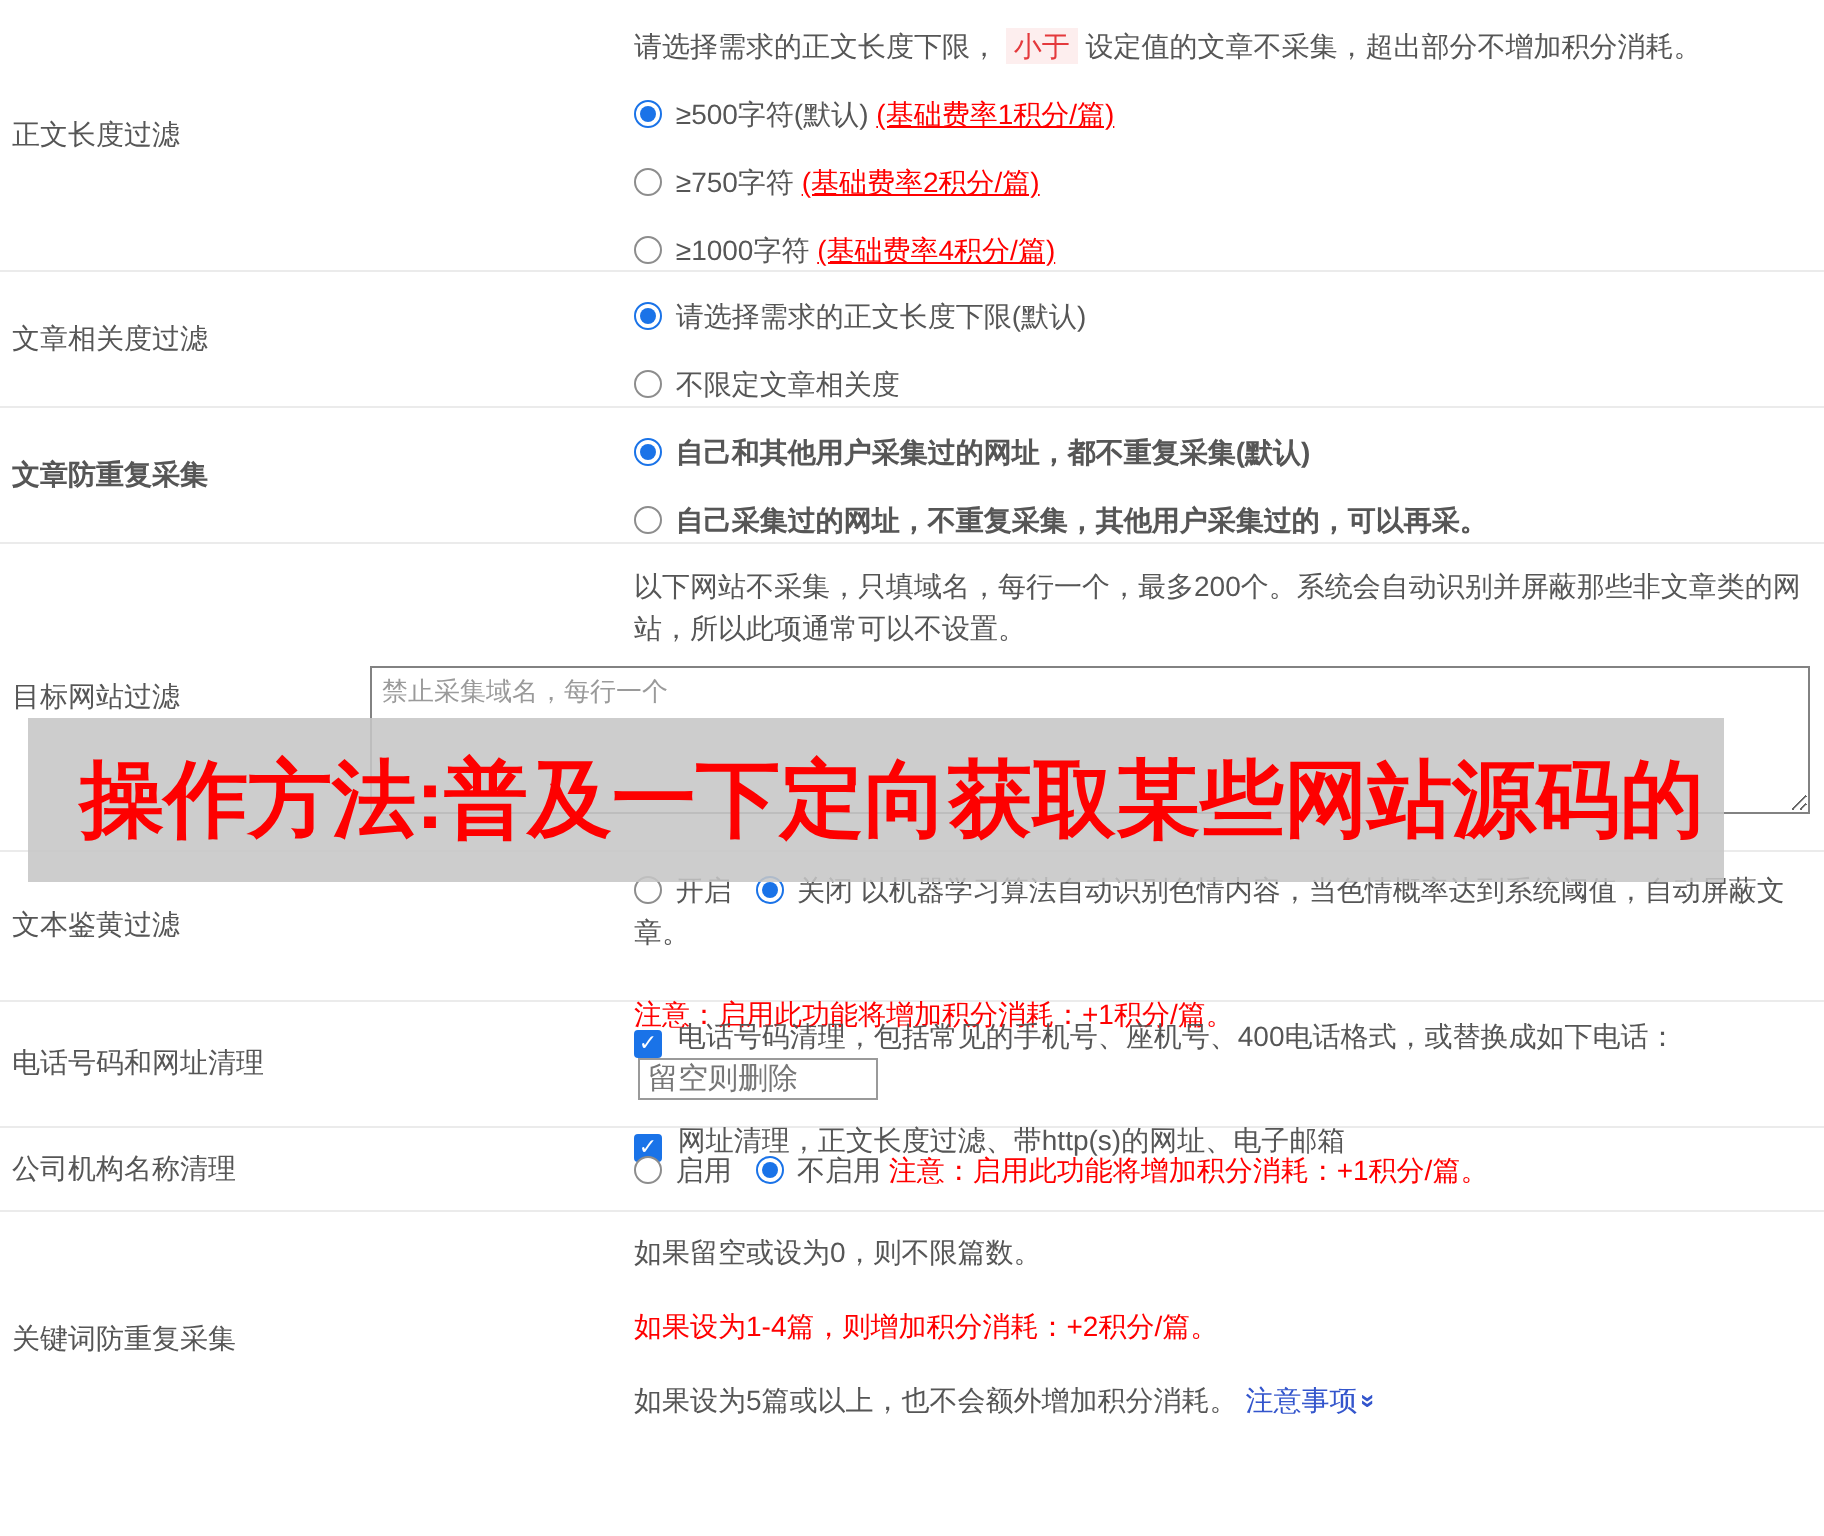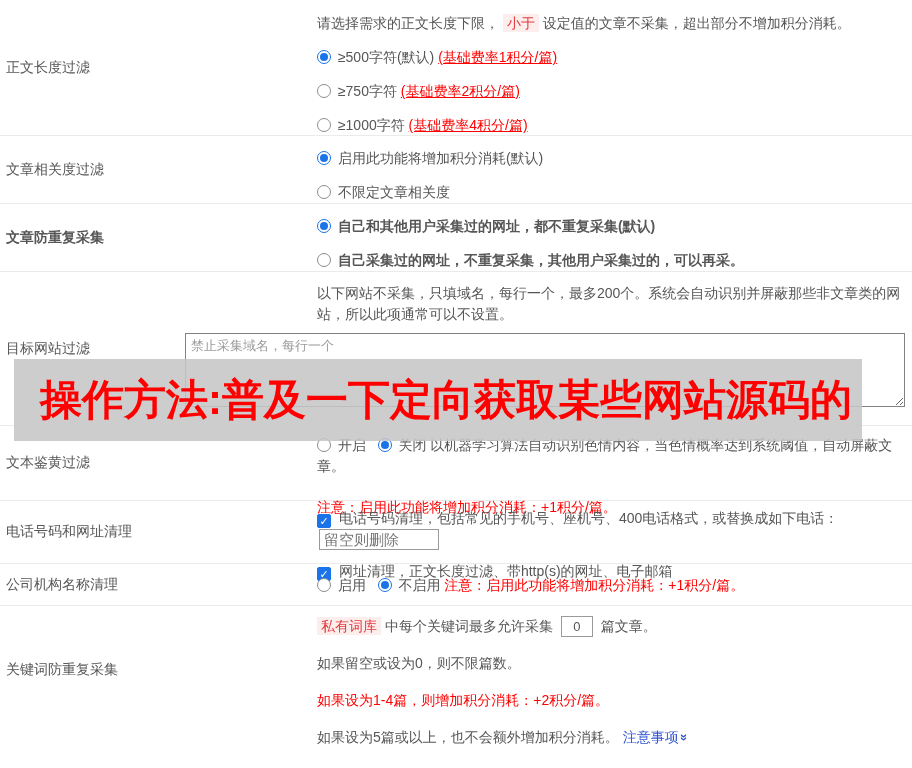--- a/index.html
+++ b/index.html
@@ -101,21 +101,21 @@
         <span class="red-link">(基础费率4积分/篇)</span>
       </div>
     </div>
   </div>
 
   <div class="row r2">
     <div class="row-label">文章相关度过滤</div>
     <div class="row-content">
       <div class="line opt">
         <span class="radio checked"></span>
-        <span>启用此功能将增加积分消耗(默认)</span>
+        <span>请选择需求的正文长度下限(默认)</span>
       </div>
       <div class="line opt">
         <span class="radio"></span>
         <span>不限定文章相关度</span>
       </div>
     </div>
   </div>
 
   <div class="row r3">
     <div class="row-label">文章防重复采集</div>
@@ -189,26 +189,20 @@
           <span>不启用</span>
         </span>
         <span class="red-note">注意：启用此功能将增加积分消耗：+1积分/篇。</span>
       </div>
     </div>
   </div>
 
   <div class="row r8" style="border-bottom:none">
     <div class="row-label">关键词防重复采集</div>
     <div class="row-content">
-      <div class="line">
-        <span class="pink-tag">私有词库</span>
-        <span>中每个关键词最多允许采集</span>
-        <input class="small-num" type="text" value="0" style="">
-        <span>篇文章。</span>
-      </div>
       <div class="line">如果留空或设为0，则不限篇数。</div>
       <div class="line red-note">如果设为1-4篇，则增加积分消耗：+2积分/篇。</div>
       <div class="line">
         <span>如果设为5篇或以上，也不会额外增加积分消耗。</span>
         <span class="blue-link">注意事项</span><span class="dbl-chevron blue">«</span>
       </div>
     </div>
   </div>
 
   <div class="overlay-banner">

